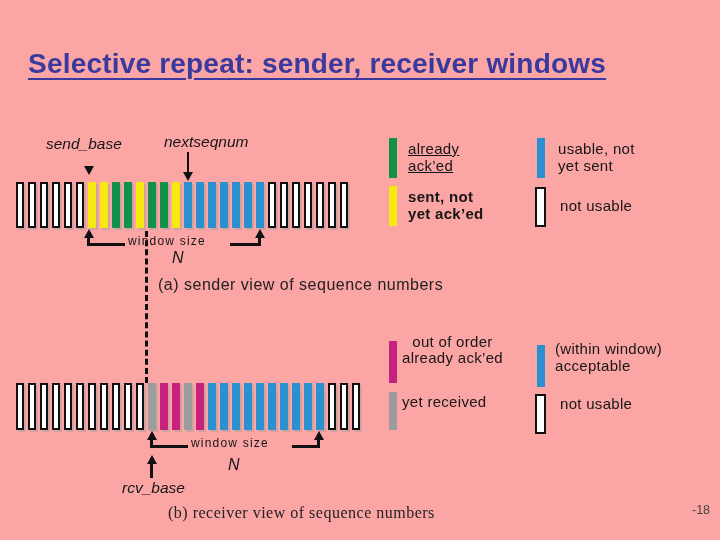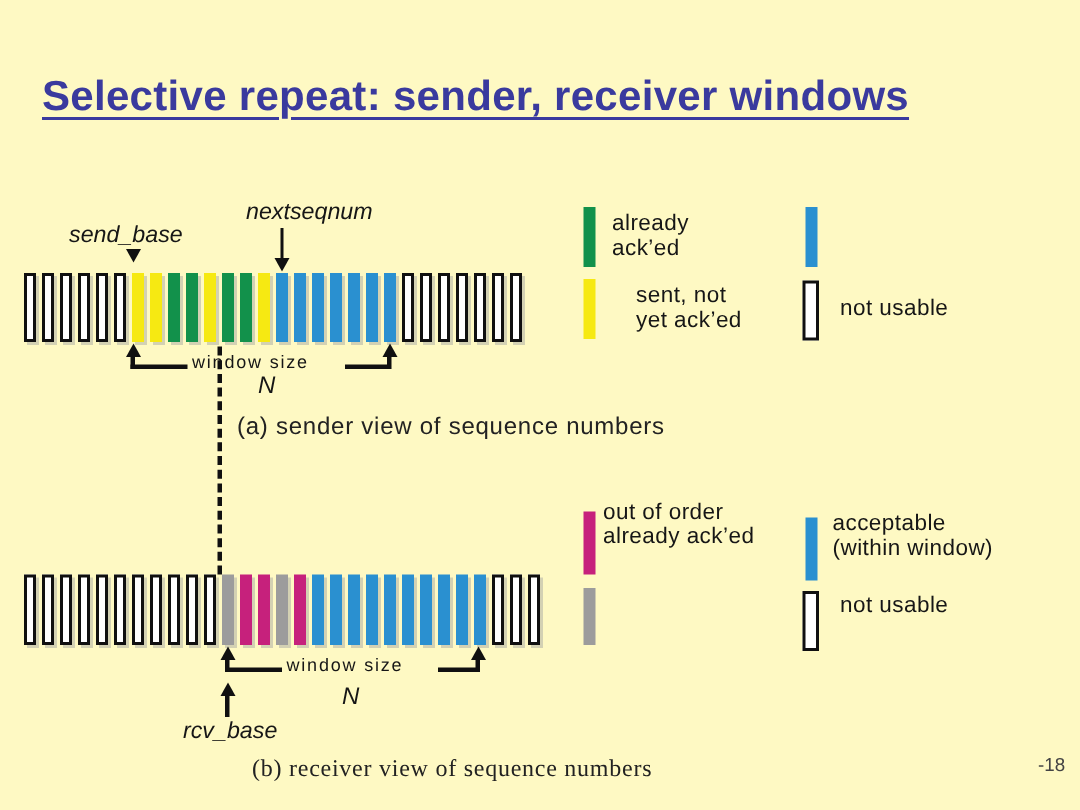--- a/index.html
+++ b/index.html
@@ -1,16 +1,16 @@
 <!DOCTYPE html>
 <html><head>
 <meta charset="utf-8">
 <style>
   html,body{margin:0;padding:0;background:#fff;}
-  #slide{position:relative;width:720px;height:540px;background:#fef9c3;overflow:hidden;
+  #slide{position:relative;width:720px;height:540px;background:#fca5a5;overflow:hidden;
          font-family:"Liberation Sans",sans-serif;color:#161616;}
   
   .title{position:absolute;left:28px;top:48px;font-size:28px;font-weight:bold;
          letter-spacing:.2px;text-decoration:underline;text-decoration-thickness:2px;
          text-underline-offset:5px;white-space:nowrap;}
   
   .bar-row{position:absolute;display:flex;gap:4px;}
   .bar{width:8px;height:100%;box-shadow:2px 2px 0 rgba(160,160,160,.45);}
   .bar.outline{background:#fff;border:2px solid #101010;box-sizing:border-box;}
   
@@ -24,31 +24,31 @@
   .vline.thin{width:2px;}
   .tri-up{position:absolute;width:0;height:0;border-left:5px solid transparent;
           border-right:5px solid transparent;border-bottom:9px solid #101010;}
   .tri-down{position:absolute;width:0;height:0;border-left:5px solid transparent;
             border-right:5px solid transparent;border-top:9px solid #101010;}
   .dashline{position:absolute;width:0;border-left:3px dashed #101010;}
   
   .swatch{position:absolute;width:8px;}
   .swatch.outline{width:11px;background:#fff;border:2px solid #101010;box-sizing:border-box;}
   .legend-label{position:absolute;font-size:15px;line-height:17px;letter-spacing:.3px;white-space:nowrap;}
-  .legend-label.tight{line-height:16px;}
+  .legend-label.tight{line-height:16px;text-align:center;}
   .pagenum{position:absolute;left:692px;top:503px;font-size:12.5px;color:#444;}
 </style>
 </head>
 <body>
 
 <div id="slide">
 
   <div class="title" style="color: rgb(58, 58, 158);">Selective repeat: sender, receiver windows</div>
 
-  <div class="ital" style="left:46px;top:148px;">send_base</div>
+  <div class="ital" style="left:46px;top:135px;">send_base</div>
   <div class="ital" style="left:164px;top:133px;font-style:italic;">nextseqnum</div>
 
   <div class="tri-down" style="left:84px;top:166px;"></div>
 
   <div class="vline thin" style="left:187px;top:152px;height:22px;"></div>
   <div class="tri-down" style="left:183px;top:172px;"></div>
 
   <div class="bar-row" style="left:16px;top:182px;height:46px;">
       <span class="bar outline"></span>
       <span class="bar outline"></span>
@@ -87,52 +87,57 @@
   <div class="hline" style="left:230px;top:243px;width:30px;"></div>
   <div class="vline" style="left:258px;top:236px;height:10px;"></div>
   <div class="tri-up" style="left:255px;top:229px;"></div>
   <div class="nlbl" style="left:172px;top:249px;">N</div>
 
   <div class="dashline" style="left:145px;top:231px;height:152px;"></div>
 
   <div class="caption" style="left:158px;top:276px;">(a) sender view of sequence numbers</div>
 
   <div class="swatch" style="left: 389px; top: 138px; height: 40px; background: rgb(18, 145, 75);"></div>
-  <div class="legend-label" style="left:408px;top:140px;">
+  <div class="legend-label" style="left:408px;top:140px;text-decoration:underline;">
     <div>already</div>
     <div>ack’ed</div>
   </div>
 
   <div class="swatch" style="left: 389px; top: 186px; height: 40px; background: rgb(246, 233, 18);"></div>
-  <div class="legend-label" style="left:424px;top:188px;">
+  <div class="legend-label" style="left:408px;top:188px;font-weight:bold;">
     <div>sent, not</div>
     <div>yet ack’ed</div>
   </div>
 
   <div class="swatch" style="left: 537px; top: 138px; height: 40px; background: rgb(42, 144, 208);"></div>
+  <div class="legend-label" style="left:558px;top:140px;">
+    <div>usable, not</div>
+    <div>yet sent</div>
+  </div>
 
   <div class="swatch outline" style="left:535px;top:187px;height:40px;"></div>
   <div class="legend-label" style="left:560px;top:197px;">
     <div>not usable</div>
   </div>
 
   <div class="swatch" style="left: 389px; top: 341px; height: 42px; background: rgb(198, 33, 124);"></div>
   <div class="legend-label tight" style="left:402px;top:334px;">
     <div>out of order</div>
     <div>already ack’ed</div>
   </div>
 
   <div class="swatch" style="left: 389px; top: 392px; height: 38px; background: rgb(156, 156, 156);"></div>
   <div class="legend-label" style="left:402px;top:393px;">
+    <div>yet received</div>
   </div>
 
   <div class="swatch" style="left: 537px; top: 345px; height: 42px; background: rgb(42, 144, 208);"></div>
   <div class="legend-label" style="left:555px;top:340px;">
+    <div>(within window)</div>
     <div>acceptable</div>
-    <div>(within window)</div>
   </div>
 
   <div class="swatch outline" style="left:535px;top:394px;height:40px;"></div>
   <div class="legend-label" style="left:560px;top:395px;">
     <div>not usable</div>
   </div>
 
   <div class="bar-row" style="left:16px;top:383px;height:47px;">
       <span class="bar outline"></span>
       <span class="bar outline"></span>

